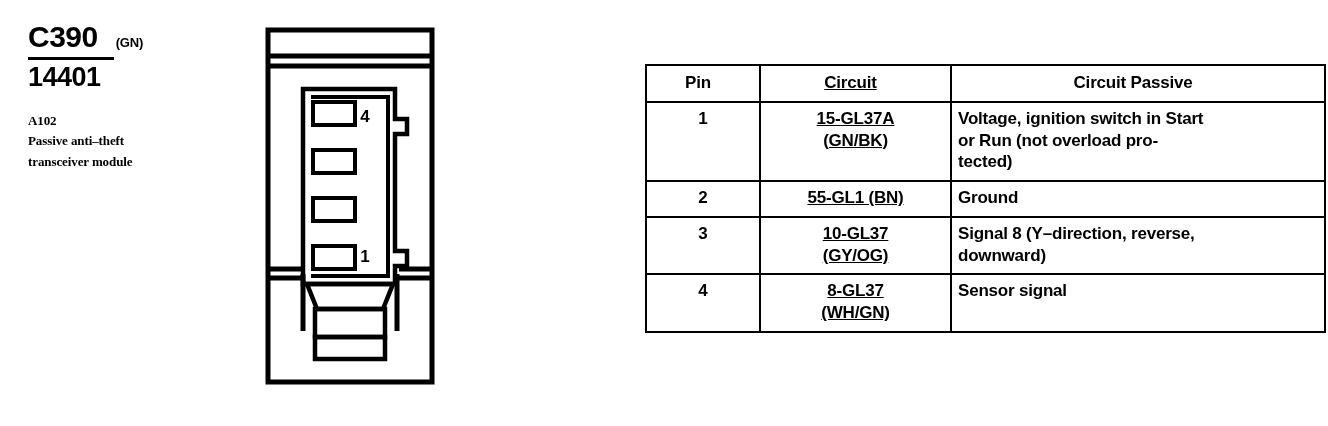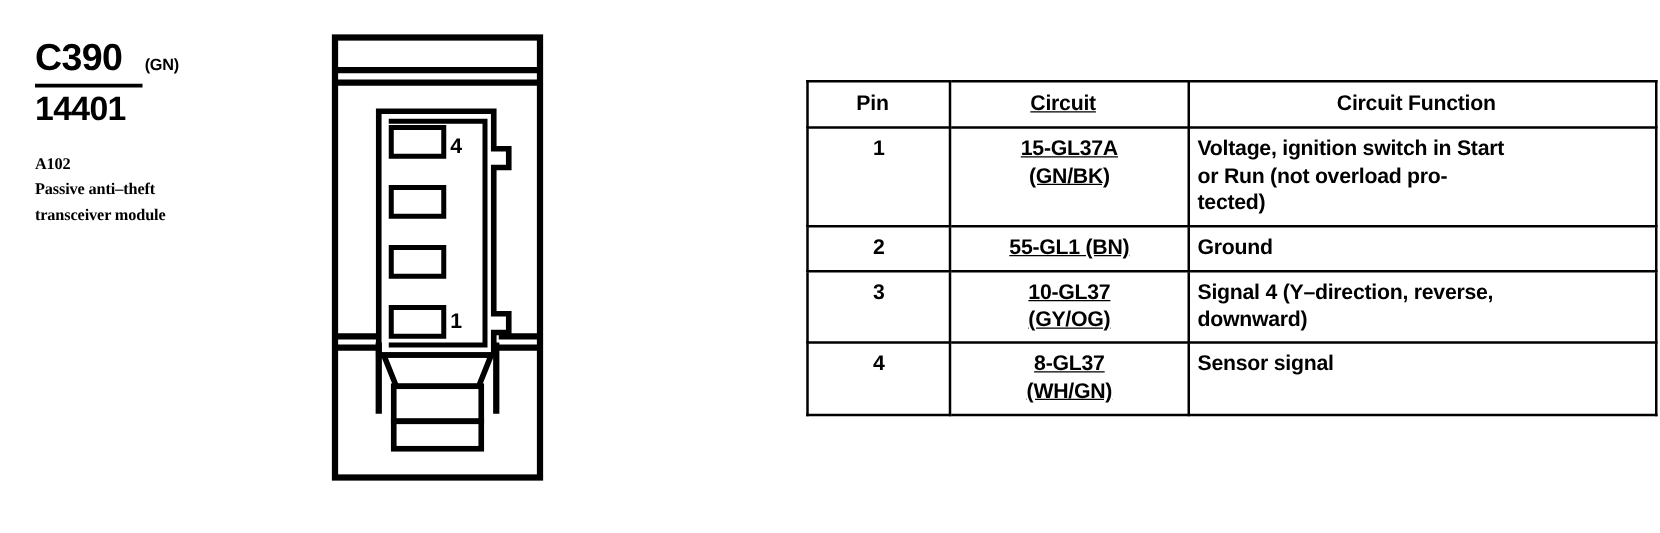--- a/index.html
+++ b/index.html
@@ -15,21 +15,21 @@
     overflow: hidden;
     font-family: "Liberation Sans", sans-serif;
     color: #000000;
     -webkit-font-smoothing: none;
   }
 
   
   #header-block {
     position: absolute;
     left: 28px;
-    top: 32px;
+    top: 22px;
     width: 210px;
   }
   .conn-id-row {
     display: flex;
     align-items: baseline;
     gap: 18px;
   }
   .conn-id {
     font-size: 30px;
     font-weight: bold;
@@ -175,21 +175,21 @@
   </svg>
 
 </div>
 
 <div id="pin-table-wrap">
   <table id="pin-table">
     <thead>
       <tr>
         <th class="col-pin">Pin</th>
         <th class="col-circ">Circuit</th>
-        <th class="col-func">Circuit Function</th>
+        <th class="col-func">Circuit Passive</th>
       </tr>
     </thead>
     <tbody id="pin-table-body">
         <tr>
           <td class="col-pin cell-pin">1</td>
           <td class="col-circ cell-circ">
             <span class="circ-line">15-GL37A</span>
             <span class="circ-line">(GN/BK)</span>
           </td>
           <td class="col-func cell-func">
@@ -207,21 +207,21 @@
             <span class="func-line">Ground</span>
           </td>
         </tr>
         <tr>
           <td class="col-pin cell-pin">3</td>
           <td class="col-circ cell-circ">
             <span class="circ-line">10-GL37</span>
             <span class="circ-line">(GY/OG)</span>
           </td>
           <td class="col-func cell-func">
-            <span class="func-line">Signal 4 (Y–direction, reverse,</span>
+            <span class="func-line">Signal 8 (Y–direction, reverse,</span>
             <span class="func-line">downward)</span>
           </td>
         </tr>
         <tr>
           <td class="col-pin cell-pin">4</td>
           <td class="col-circ cell-circ">
             <span class="circ-line">8-GL37</span>
             <span class="circ-line">(WH/GN)</span>
           </td>
           <td class="col-func cell-func">

